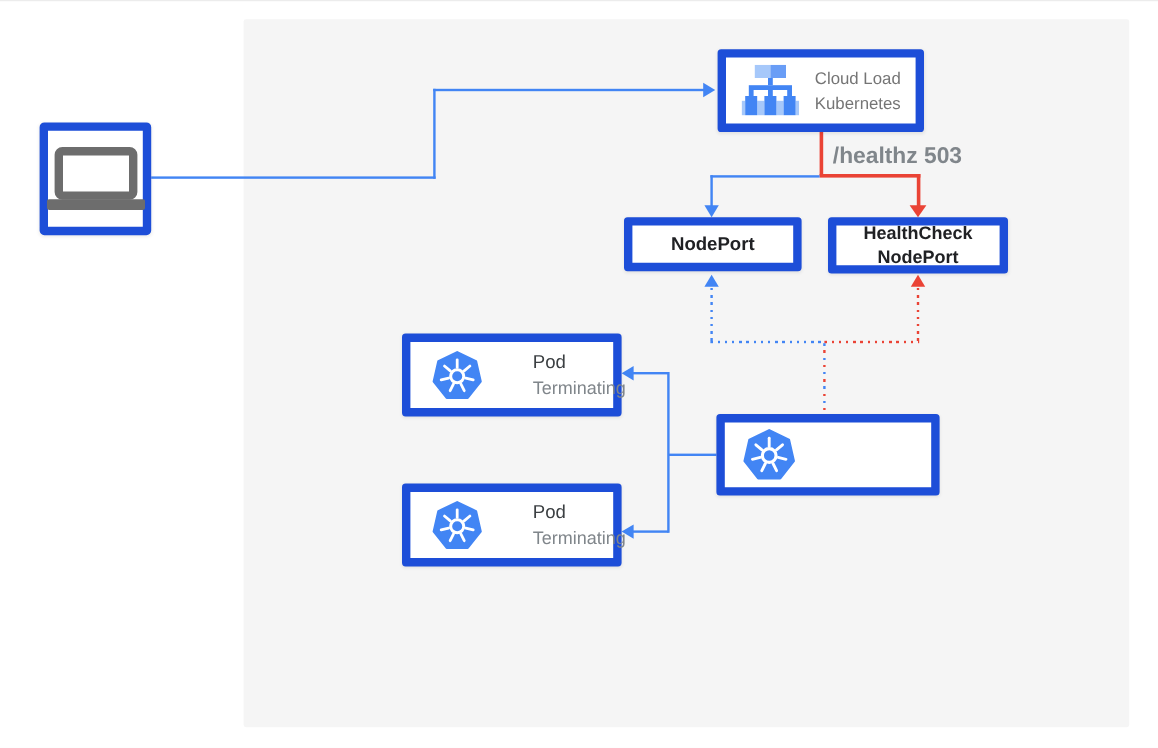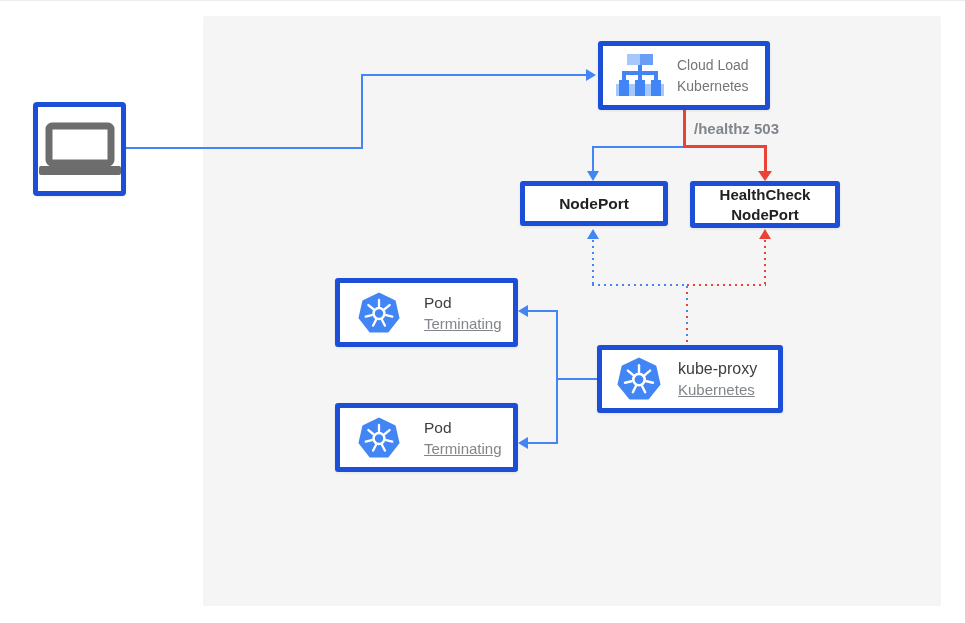--- a/index.html
+++ b/index.html
@@ -27,40 +27,40 @@
   
   .arr{position:absolute;width:0;height:0;z-index:3;}
   .arr.right-b{border-left:10px solid #4285f4;border-top:6px solid transparent;border-bottom:6px solid transparent;}
   .arr.down-b{border-top:10px solid #4285f4;border-left:6px solid transparent;border-right:6px solid transparent;}
   .arr.down-r{border-top:10px solid #ea4335;border-left:7px solid transparent;border-right:7px solid transparent;}
   .arr.up-b{border-bottom:10px solid #4285f4;border-left:6px solid transparent;border-right:6px solid transparent;}
   .arr.up-r{border-bottom:10px solid #ea4335;border-left:6px solid transparent;border-right:6px solid transparent;}
   .arr.left-b{border-right:10px solid #4285f4;border-top:6px solid transparent;border-bottom:6px solid transparent;}
 
   
-  .box{position:absolute;background:#ffffff;border:5px solid #1d4ed8;border-radius:3px;
+  .box{position:absolute;background:#ffffff;border:7px solid #1d4ed8;border-radius:3px;
        box-shadow:0 1px 3px rgba(0,0,0,0.08);box-sizing:border-box;z-index:5;}
   .laptop-box{left:33px;top:102px;width:93px;height:94px;border-radius:4px;display:flex;align-items:center;justify-content:center;}
   .clb-box{left:598px;top:41px;width:172px;height:69px;display:flex;align-items:center;padding-left:13px;}
   .clb-text{margin-left:13px;font-size:14px;line-height:21px;color:#757575;}
   .nodeport-box{left:520px;top:181px;width:148px;height:45px;display:flex;align-items:center;justify-content:center;}
   .nodeport-box .bold{font-size:15.5px;font-weight:bold;color:#202124;}
   .healthcheck-box{left:690px;top:181px;width:150px;height:47px;display:flex;flex-direction:column;align-items:center;justify-content:center;}
   .healthcheck-box .bold{font-size:15px;font-weight:bold;color:#202124;line-height:20px;}
   .entity-box{display:flex;align-items:center;}
   .pod1-box{left:335px;top:278px;width:183px;height:69px;padding-left:18px;}
   .pod2-box{left:335px;top:403px;width:183px;height:69px;padding-left:18px;}
   .kp-box{left:597px;top:345px;width:186px;height:68px;padding-left:15px;}
-  .entity-text{margin-left:24px;}
+  .entity-text{margin-left:42px;}
   .kp-box .entity-text{margin-left:17px;}
   .entity-title{font-size:15.5px;color:#3c4043;line-height:22px;}
   .kp-box .entity-title{font-size:16px;}
-  .entity-sub{font-size:15px;color:#80868b;line-height:20px;text-decoration:underline;}
-
-  .healthz{position:absolute;left:694px;top:120px;z-index:4;font-size:15px;font-weight:bold;color:#80868b;}
+  .entity-sub{font-size:15px;color:#80868b;line-height:20px;}
+
+  .healthz{position:absolute;left:694px;top:120px;z-index:4;font-size:19px;font-weight:bold;color:#80868b;}
   .icon-wrap{display:inline-flex;align-items:center;justify-content:center;}
 </style>
 </head>
 <body>
 
 <div class="canvas">
 
   <div class="topline"></div>
   <div class="gray-panel"></div>
 
@@ -192,19 +192,15 @@
           <line x1="20" y1="13.5" x2="20" y2="7.5"></line>
           <line x1="25.5" y1="16.2" x2="30.1" y2="12.4"></line>
           <line x1="26.8" y1="22" x2="32.7" y2="23.4"></line>
           <line x1="22.9" y1="26.6" x2="25.6" y2="32"></line>
           <line x1="17.1" y1="26.6" x2="14.4" y2="32"></line>
           <line x1="13.2" y1="22" x2="7.3" y2="23.4"></line>
           <line x1="14.5" y1="16.2" x2="9.9" y2="12.4"></line>
         </g>
       </svg>
     </span>
-    <div class="entity-text">
-      <div class="entity-title">kube-proxy</div>
-      <div class="entity-sub">Kubernetes</div>
-    </div>
   </div>
 
 </div>
 
 </body></html>

